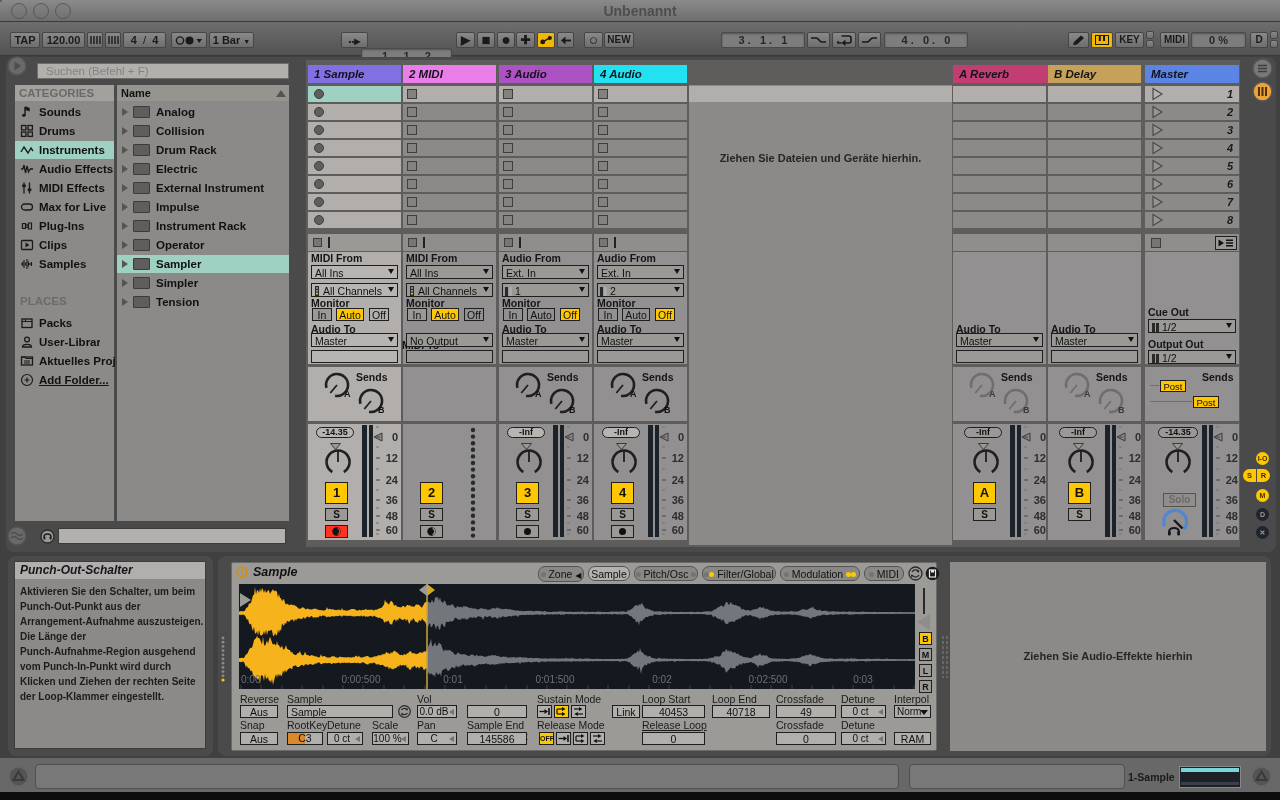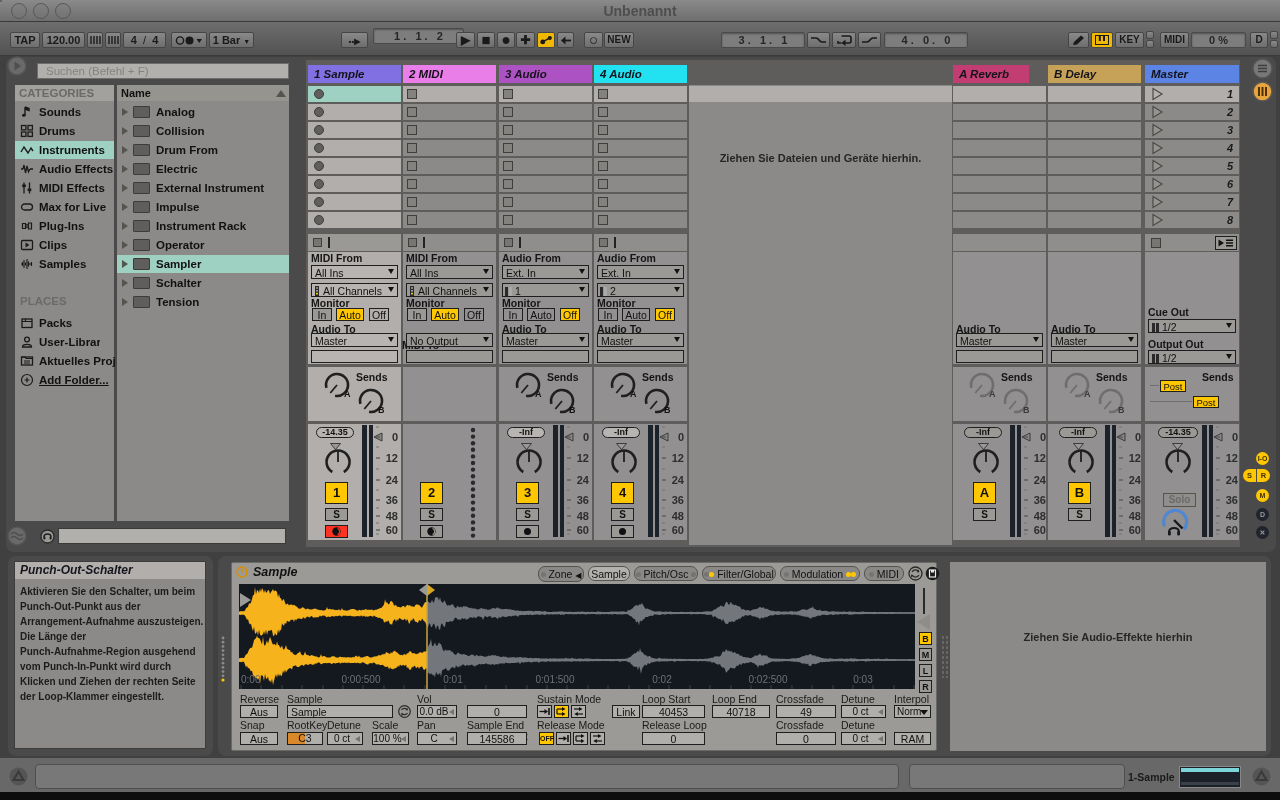--- a/index.html
+++ b/index.html
@@ -46,21 +46,21 @@
 <div class="bt" style="left:123px;top:32px;width:43px;height:16px;line-height:14px;font-size:11px;">4&nbsp;&nbsp;<span style="font-weight:normal">/</span>&nbsp;&nbsp;4</div>
 <div class="bt" style="left:171px;top:32px;width:36px;height:16px;line-height:14px;font-size:11px;"></div>
 <svg style="left:175px;top:36px;" width="28" height="9">
     <circle cx="5" cy="4.5" r="3.6" fill="none" stroke="#1a1a1a" stroke-width="1.4"></circle>
     <circle cx="14.5" cy="4.5" r="4" fill="#1a1a1a"></circle>
     <path d="M21.5 3 L27 3 L24.2 7 Z" fill="#1a1a1a"></path>
   </svg>
 <div class="bt" style="left:209px;top:32px;width:45px;height:16px;line-height:14px;font-size:11px;">1 Bar <span style="font-size:7px;">▼</span></div>
 <div class="bt" style="left:341px;top:32px;width:27px;height:16px;line-height:14px;font-size:11px;"><span style="font-size:8px;">••▶</span></div>
 <div class="disp" style="left:370,px"></div>
-<div class="disp" style="left:361px;top:28px;width:91px;height:16px;line-height:15px;margin-left:12px;">1&nbsp;.&nbsp;&nbsp;&nbsp;1&nbsp;.&nbsp;&nbsp;&nbsp;2</div>
+<div class="disp" style="left:361px;top:48px;width:91px;height:16px;line-height:15px;">1&nbsp;.&nbsp;&nbsp;&nbsp;1&nbsp;.&nbsp;&nbsp;&nbsp;2</div>
 <div class="bt" style="left:456px;top:32px;width:19px;height:16px;line-height:14px;font-size:12px;">▶</div>
 <div class="bt" style="left:477px;top:32px;width:18px;height:16px;line-height:14px;font-size:15px;">■</div>
 <div class="bt" style="left:497px;top:32px;width:18px;height:16px;line-height:14px;font-size:16px;">●</div>
 <div class="bt" style="left:516px;top:32px;width:19px;height:16px;line-height:14px;font-size:12px;">✚</div>
 <div class="bt" style="left:537px;top:32px;width:18px;height:16px;line-height:14px;font-size:11px;background:#f0b800;"></div>
 <svg style="left:539px;top:35px;" width="15" height="10" viewBox="0 0 16 10">
 <line x1="2" y1="8" x2="13" y2="2" stroke="#1a1a1a" stroke-width="1.6"></line>
 <circle cx="4" cy="7" r="2.6" fill="#1a1a1a"></circle>
     <circle cx="11.5" cy="2.8" r="2.2" fill="#1a1a1a"></circle>
   </svg>
@@ -196,21 +196,21 @@
 <div class="a" style="left:156px;top:106px;color:#111;font-weight:bold;font-size:11.5px;">Analog</div>
 <div class="a" style="left:122px;top:127px;width:0;height:0;border-top:4.5px solid transparent;
     border-bottom:4.5px solid transparent;border-left:6px solid #55544f;"></div>
 <div class="a" style="left:133px;top:125px;width:17px;height:12px;background:#5f5e5c;
     border:1px solid #3c3c3a;border-radius:1px;"></div>
 <div class="a" style="left:156px;top:125px;color:#111;font-weight:bold;font-size:11.5px;">Collision</div>
 <div class="a" style="left:122px;top:146px;width:0;height:0;border-top:4.5px solid transparent;
     border-bottom:4.5px solid transparent;border-left:6px solid #55544f;"></div>
 <div class="a" style="left:133px;top:144px;width:17px;height:12px;background:#5f5e5c;
     border:1px solid #3c3c3a;border-radius:1px;"></div>
-<div class="a" style="left:156px;top:144px;color:#111;font-weight:bold;font-size:11.5px;">Drum From</div>
+<div class="a" style="left:156px;top:144px;color:#111;font-weight:bold;font-size:11.5px;">Drum Rack</div>
 <div class="a" style="left:122px;top:165px;width:0;height:0;border-top:4.5px solid transparent;
     border-bottom:4.5px solid transparent;border-left:6px solid #55544f;"></div>
 <div class="a" style="left:133px;top:163px;width:17px;height:12px;background:#5f5e5c;
     border:1px solid #3c3c3a;border-radius:1px;"></div>
 <div class="a" style="left:156px;top:163px;color:#111;font-weight:bold;font-size:11.5px;">Electric</div>
 <div class="a" style="left:122px;top:184px;width:0;height:0;border-top:4.5px solid transparent;
     border-bottom:4.5px solid transparent;border-left:6px solid #55544f;"></div>
 <div class="a" style="left:133px;top:182px;width:17px;height:12px;background:#5f5e5c;
     border:1px solid #3c3c3a;border-radius:1px;"></div>
 <div class="a" style="left:156px;top:182px;color:#111;font-weight:bold;font-size:11.5px;">External Instrument</div>
@@ -232,21 +232,21 @@
 <div class="a" style="left:117px;top:255px;width:172px;height:18px;background:#9fd1c3;"></div>
 <div class="a" style="left:122px;top:260px;width:0;height:0;border-top:4.5px solid transparent;
     border-bottom:4.5px solid transparent;border-left:6px solid #55544f;"></div>
 <div class="a" style="left:133px;top:258px;width:17px;height:12px;background:#5f5e5c;
     border:1px solid #3c3c3a;border-radius:1px;"></div>
 <div class="a" style="left:156px;top:258px;color:#111;font-weight:bold;font-size:11.5px;">Sampler</div>
 <div class="a" style="left:122px;top:279px;width:0;height:0;border-top:4.5px solid transparent;
     border-bottom:4.5px solid transparent;border-left:6px solid #55544f;"></div>
 <div class="a" style="left:133px;top:277px;width:17px;height:12px;background:#5f5e5c;
     border:1px solid #3c3c3a;border-radius:1px;"></div>
-<div class="a" style="left:156px;top:277px;color:#111;font-weight:bold;font-size:11.5px;">Schalter</div>
+<div class="a" style="left:156px;top:277px;color:#111;font-weight:bold;font-size:11.5px;">Simpler</div>
 <div class="a" style="left:122px;top:298px;width:0;height:0;border-top:4.5px solid transparent;
     border-bottom:4.5px solid transparent;border-left:6px solid #55544f;"></div>
 <div class="a" style="left:133px;top:296px;width:17px;height:12px;background:#5f5e5c;
     border:1px solid #3c3c3a;border-radius:1px;"></div>
 <div class="a" style="left:156px;top:296px;color:#111;font-weight:bold;font-size:11.5px;">Tension</div>
 <svg style="left:7px;top:526px;" width="20" height="20" viewBox="0 0 20 20">
 <circle cx="10" cy="10" r="9" fill="#6a6a6a" stroke="#555" stroke-width="1.5"></circle>
 <path d="M4 8 Q7 5 10 8 T16 8 M4 12 Q7 9 10 12 T16 12" fill="none" stroke="#4e4e4e" stroke-width="1.5"></path>
   </svg>
 <svg style="left:40px;top:529px;" width="15" height="15" viewBox="0 0 15 15">
@@ -617,21 +617,21 @@
     <line x1="14" y1="44" x2="17" y2="44" stroke="#76746f" stroke-width="1"></line>
     <line x1="14" y1="65" x2="17" y2="65" stroke="#76746f" stroke-width="1"></line>
     <line x1="14" y1="83" x2="17" y2="83" stroke="#76746f" stroke-width="1"></line>
     <line x1="14" y1="98" x2="17" y2="98" stroke="#76746f" stroke-width="1"></line>
     <line x1="14" y1="109" x2="17" y2="109" stroke="#76746f" stroke-width="1"></line>
   </svg>
 <div class="a" style="left:689px;top:85px;width:263px;height:460px;background:#8b8a88;"></div>
 <div class="a" style="left:689px;top:86px;width:263px;height:16px;background:#b1aeab;"></div>
 <div class="a" style="left:689px;top:152px;width:263px;text-align:center;color:#262626;
 font-weight:bold;font-size:11px;">Ziehen Sie Dateien und Geräte hierhin.</div>
-<div class="a" style="left:953px;top:65px;width:76px;height:18px;background:#c23d72;
+<div class="a" style="left:953px;top:65px;width:113px;height:18px;background:#c23d72;
     color:#14121a;font-weight:bold;font-style:italic;font-size:11.5px;line-height:18px;padding-left:6px;">A Reverb</div>
 <div class="a" style="left:953px;top:86px;width:93px;height:16px;background:#b1aeab;"></div>
 <div class="a" style="left:953px;top:104px;width:93px;height:16px;background:#8b8a88;"></div>
 <div class="a" style="left:953px;top:122px;width:93px;height:16px;background:#8b8a88;"></div>
 <div class="a" style="left:953px;top:140px;width:93px;height:16px;background:#8b8a88;"></div>
 <div class="a" style="left:953px;top:158px;width:93px;height:16px;background:#8b8a88;"></div>
 <div class="a" style="left:953px;top:176px;width:93px;height:16px;background:#8b8a88;"></div>
 <div class="a" style="left:953px;top:194px;width:93px;height:16px;background:#8b8a88;"></div>
 <div class="a" style="left:953px;top:212px;width:93px;height:16px;background:#8b8a88;"></div>
 <div class="a" style="left:953px;top:234px;width:93px;height:17px;background:#8f8e8c;"></div>
@@ -1108,37 +1108,37 @@
     <path d="M6 5 L9.5 7 L6 9 Z" fill="#111"></path>
     <line x1="1" y1="2" x2="1" y2="7" stroke="#111" stroke-width="1.2"></line>
   </svg>
 <div class="a" style="left:590px;top:732px;width:15px;height:13px;background:#b1afac;border:1px solid #1e1e1e;"></div>
 <svg style="left:592px;top:734px;" width="11" height="9" viewBox="0 0 11 9">
     <line x1="1" y1="2" x2="6.5" y2="2" stroke="#111" stroke-width="1.2"></line>
     <path d="M6 0 L9.5 2 L6 4 Z" fill="#111"></path>
     <line x1="4" y1="7" x2="10" y2="7" stroke="#111" stroke-width="1.2"></line>
     <path d="M4.8 5 L1.3 7 L4.8 9 Z" fill="#111"></path>
   </svg>
-<div class="a" style="left:642px;top:719px;color:#1a1a1a;font-size:10.5px;white-space:nowrap;">Release Loop</div>
+<div class="a" style="left:642px;top:719px;color:#1a1a1a;font-size:10.5px;white-space:nowrap;text-decoration:underline;">Release Loop</div>
 <div class="a" style="left:642px;top:732px;width:63px;height:13px;background:#b1afac;border:1px solid #1e1e1e;
     color:#111;font-size:10.5px;font-weight:normal;text-align:center;line-height:12px;white-space:nowrap;overflow:hidden;">0</div>
 <div class="a" style="left:776px;top:719px;color:#1a1a1a;font-size:10.5px;white-space:nowrap;">Crossfade</div>
 <div class="a" style="left:776px;top:732px;width:60px;height:13px;background:#b1afac;border:1px solid #1e1e1e;
     color:#111;font-size:10.5px;font-weight:normal;text-align:center;line-height:12px;white-space:nowrap;overflow:hidden;">0</div>
 <div class="a" style="left:841px;top:719px;color:#1a1a1a;font-size:10.5px;white-space:nowrap;">Detune</div>
 <div class="a" style="left:841px;top:732px;width:45px;height:13px;background:#b1afac;border:1px solid #1e1e1e;
     color:#111;font-size:10px;font-weight:normal;text-align:center;line-height:12px;white-space:nowrap;overflow:hidden;padding-right:6px;">0 ct<span style="position:absolute;right:2px;top:3px;width:0;height:0;border-top:3.5px solid transparent;border-bottom:3.5px solid transparent;border-right:5px solid #76746f;"></span></div>
 <div class="a" style="left:894px;top:732px;width:37px;height:13px;background:#b1afac;border:1px solid #1e1e1e;
     color:#111;font-size:10.5px;font-weight:normal;text-align:center;line-height:12px;white-space:nowrap;overflow:hidden;">RAM</div>
 <svg style="left:941px;top:636px;" width="8" height="42">
 <line x1="2" y1="0" x2="2" y2="42" stroke="#6f6f6f" stroke-width="1.6" stroke-dasharray="3,2"></line>
 <line x1="6" y1="0" x2="6" y2="42" stroke="#6f6f6f" stroke-width="1.6" stroke-dasharray="3,2"></line>
   </svg>
 <div class="a" style="left:950px;top:562px;width:316px;height:189px;background:#8b8a88;"></div>
-<div class="a" style="left:950px;top:631px;width:316px;text-align:center;color:#262626;
+<div class="a" style="left:950px;top:650px;width:316px;text-align:center;color:#262626;
 font-weight:bold;font-size:11px;">Ziehen Sie Audio-Effekte hierhin</div>
 <div class="a" style="left:0;top:758px;width:1280px;height:34px;background:#686868;"></div>
 <svg style="left:9px;top:767px;" width="19" height="19">
     <circle cx="9.5" cy="9.5" r="9" fill="#555"></circle>
 <path d="M9.5 4.5 L14.5 13 L4.5 13 Z" fill="none" stroke="#3a3a3a" stroke-width="2"></path>
   </svg>
 <div class="a" style="left:35px;top:764px;width:864px;height:25px;background:#787878;
 border:1px solid #4f4f4f;border-radius:4px;"></div>
 <div class="a" style="left:909px;top:764px;width:216px;height:25px;background:#787878;
 border:1px solid #4f4f4f;border-radius:4px;"></div>

